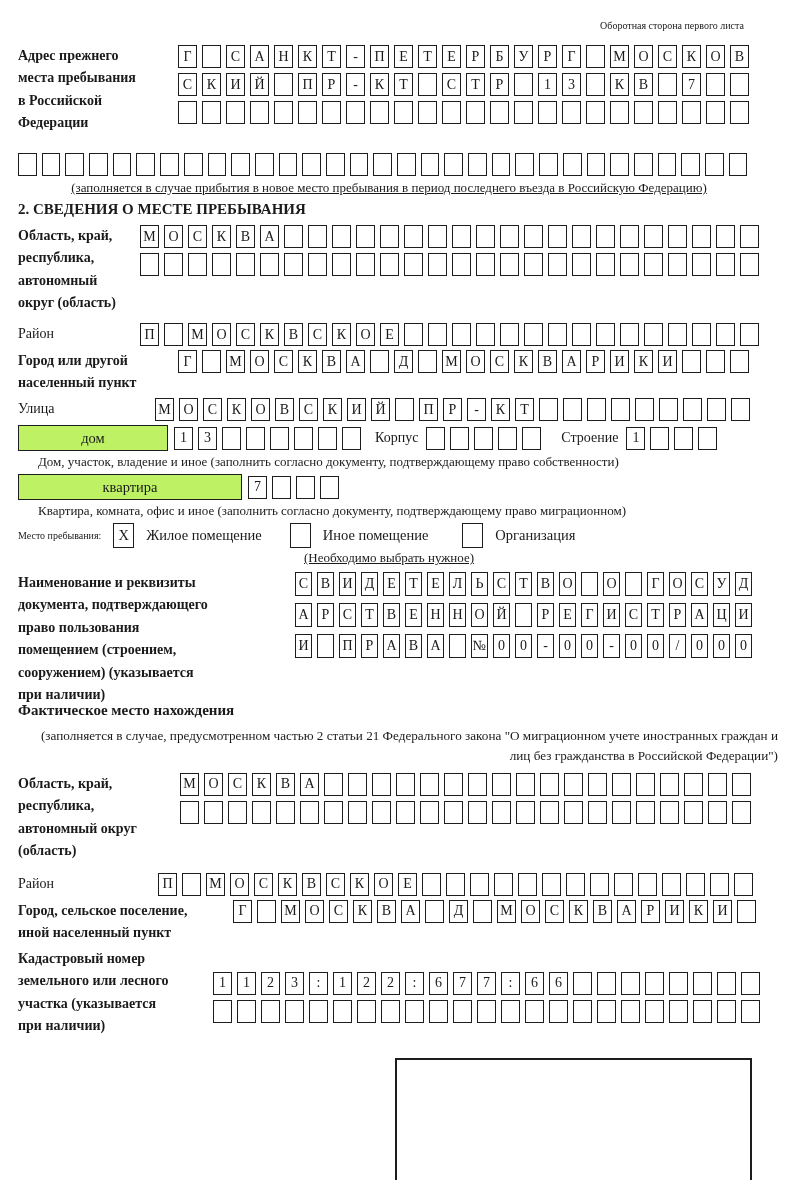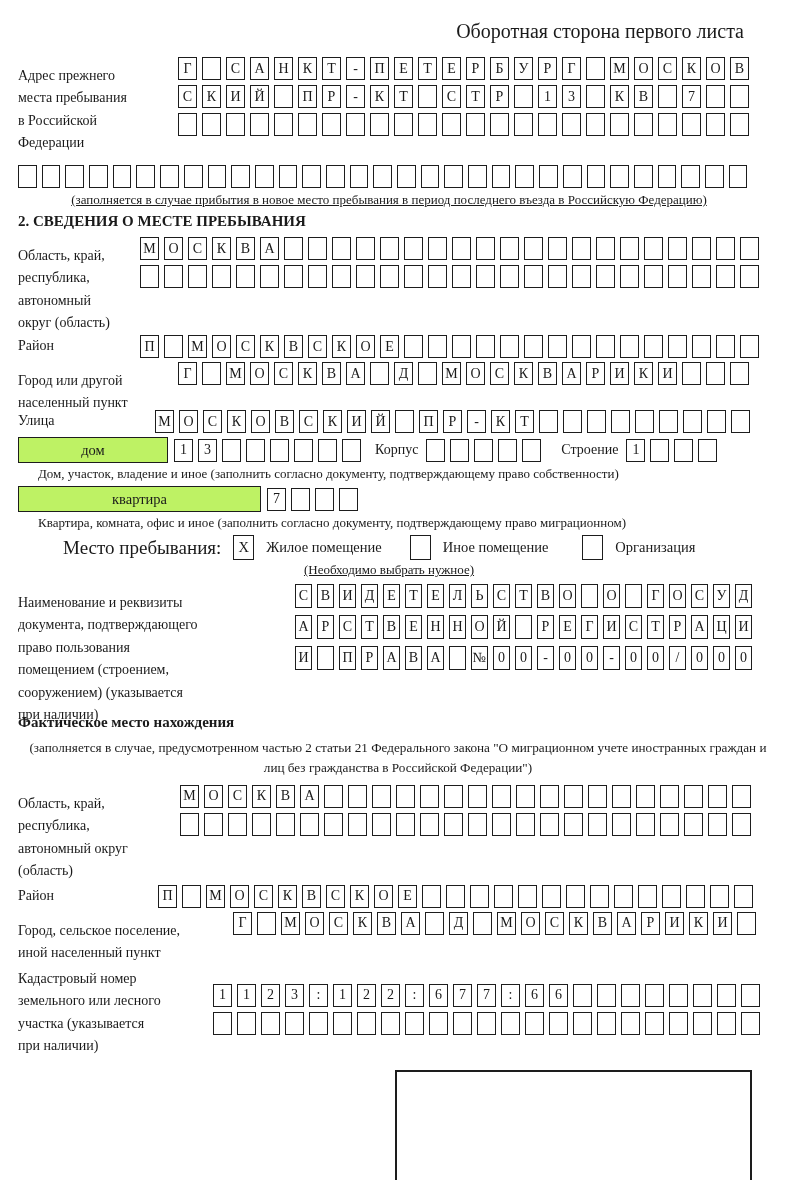--- a/index.html
+++ b/index.html
@@ -3,25 +3,25 @@
 <meta charset="utf-8">
 <style>
   * { box-sizing: border-box; margin: 0; padding: 0; }
   html,body { background:#fff; }
   body {
     width: 800px; height: 1180px; overflow: hidden;
     font-family: "Liberation Serif", "DejaVu Serif", serif;
     color: #1a1a1a; font-size: 14px;
   }
   .page { padding: 20px 20px 0 18px; position: relative; }
-  .hdr { text-align: right; padding-right: 36px; font-size: 20px; }
+  .hdr { text-align: right; padding-right: 36px; font-size: 10px; }
 
   .frow { display: flex; align-items: flex-start; position: relative; }
   .lbl { font-size: 14px; line-height: 1.6; flex: 0 0 auto; white-space: pre-line; }
-  .lbl.abs { position: absolute; left: 0; top: 8px; }
+  .lbl.abs { position: absolute; left: 0; top: 0; font-weight: bold; }
   .w160 { width: 160px; } .w122 { width: 122px; } .w137 { width: 137px; }
   .w277 { width: 277px; } .w162 { width: 162px; } .w140 { width: 140px; }
   .w215 { width: 215px; } .w195 { width: 195px; }
 
   .boxcol { display: flex; flex-direction: column; gap: 5px; }
   .boxes { display: flex; gap: 5px; }
   .cbox {
     width: 19px; height: 23px; flex: 0 0 auto;
     border: 1.7px solid #1d1d1d; background: #fff;
     display: inline-flex; align-items: center; justify-content: center;
@@ -362,32 +362,32 @@
     <div class="boxes">
         <span class="cbox">1</span>
         <span class="cbox"></span>
         <span class="cbox"></span>
         <span class="cbox"></span>
       </div>
   </div>
   <div class="note-left">Дом, участок, владение и иное (заполнить согласно документу, подтверждающему право собственности)</div>
 
   <div class="frow" style="align-items:center;">
-    <div class="longbox" style="width:243px;">квартира</div>
+    <div class="longbox" style="width:224px;">квартира</div>
     <div class="boxes" style="margin-left:6px;">
         <span class="cbox">7</span>
         <span class="cbox"></span>
         <span class="cbox"></span>
         <span class="cbox"></span>
       </div>
   </div>
   <div class="note-left">Квартира, комната, офис и иное (заполнить согласно документу, подтверждающему право миграционном)</div>
 
   <div class="frow" style="align-items:center; gap:12px;">
-    <div style="font-size:19px;margin-left:45px;">Место пребывания:</div>
+    <div style="font-size:10px;">Место пребывания:</div>
     <span class="cbx">X</span>
     <div style="font-size:14.5px;">Жилое помещение</div>
     <span class="cbx" style="margin-left:16px;"></span>
     <div style="font-size:14.5px;">Иное помещение</div>
     <span class="cbx" style="margin-left:22px;"></span>
     <div style="font-size:14.5px;">Организация</div>
   </div>
   <div class="note" style="width:742px; margin-top:2px;">(Необходимо выбрать нужное)</div>
 
   <div class="frow mt6" style="min-height:128px;">
@@ -464,21 +464,21 @@
           <span class="cbox">0</span>
           <span class="cbox">/</span>
           <span class="cbox">0</span>
           <span class="cbox">0</span>
           <span class="cbox">0</span>
         </div>
     </div>
   </div>
 
   <div class="h2" style="width:760px; margin-top:2px;">Фактическое место нахождения</div>
-  <div class="subnote" style="width:760px;">(заполняется в случае, предусмотренном частью 2 статьи 21 Федерального закона
+  <div class="subnote" style="width:760px;text-align:right;">(заполняется в случае, предусмотренном частью 2 статьи 21 Федерального закона
 "О миграционном учете иностранных граждан и лиц без гражданства в Российской Федерации")</div>
 
   <div class="frow mt6" style="min-height:100px;">
     <div class="lbl abs w162">Область, край,
 республика,
 автономный округ
 (область)</div>
     <div class="boxcol" style="margin-left:162px;">
       <div class="boxes">
           <span class="cbox">М</span>

